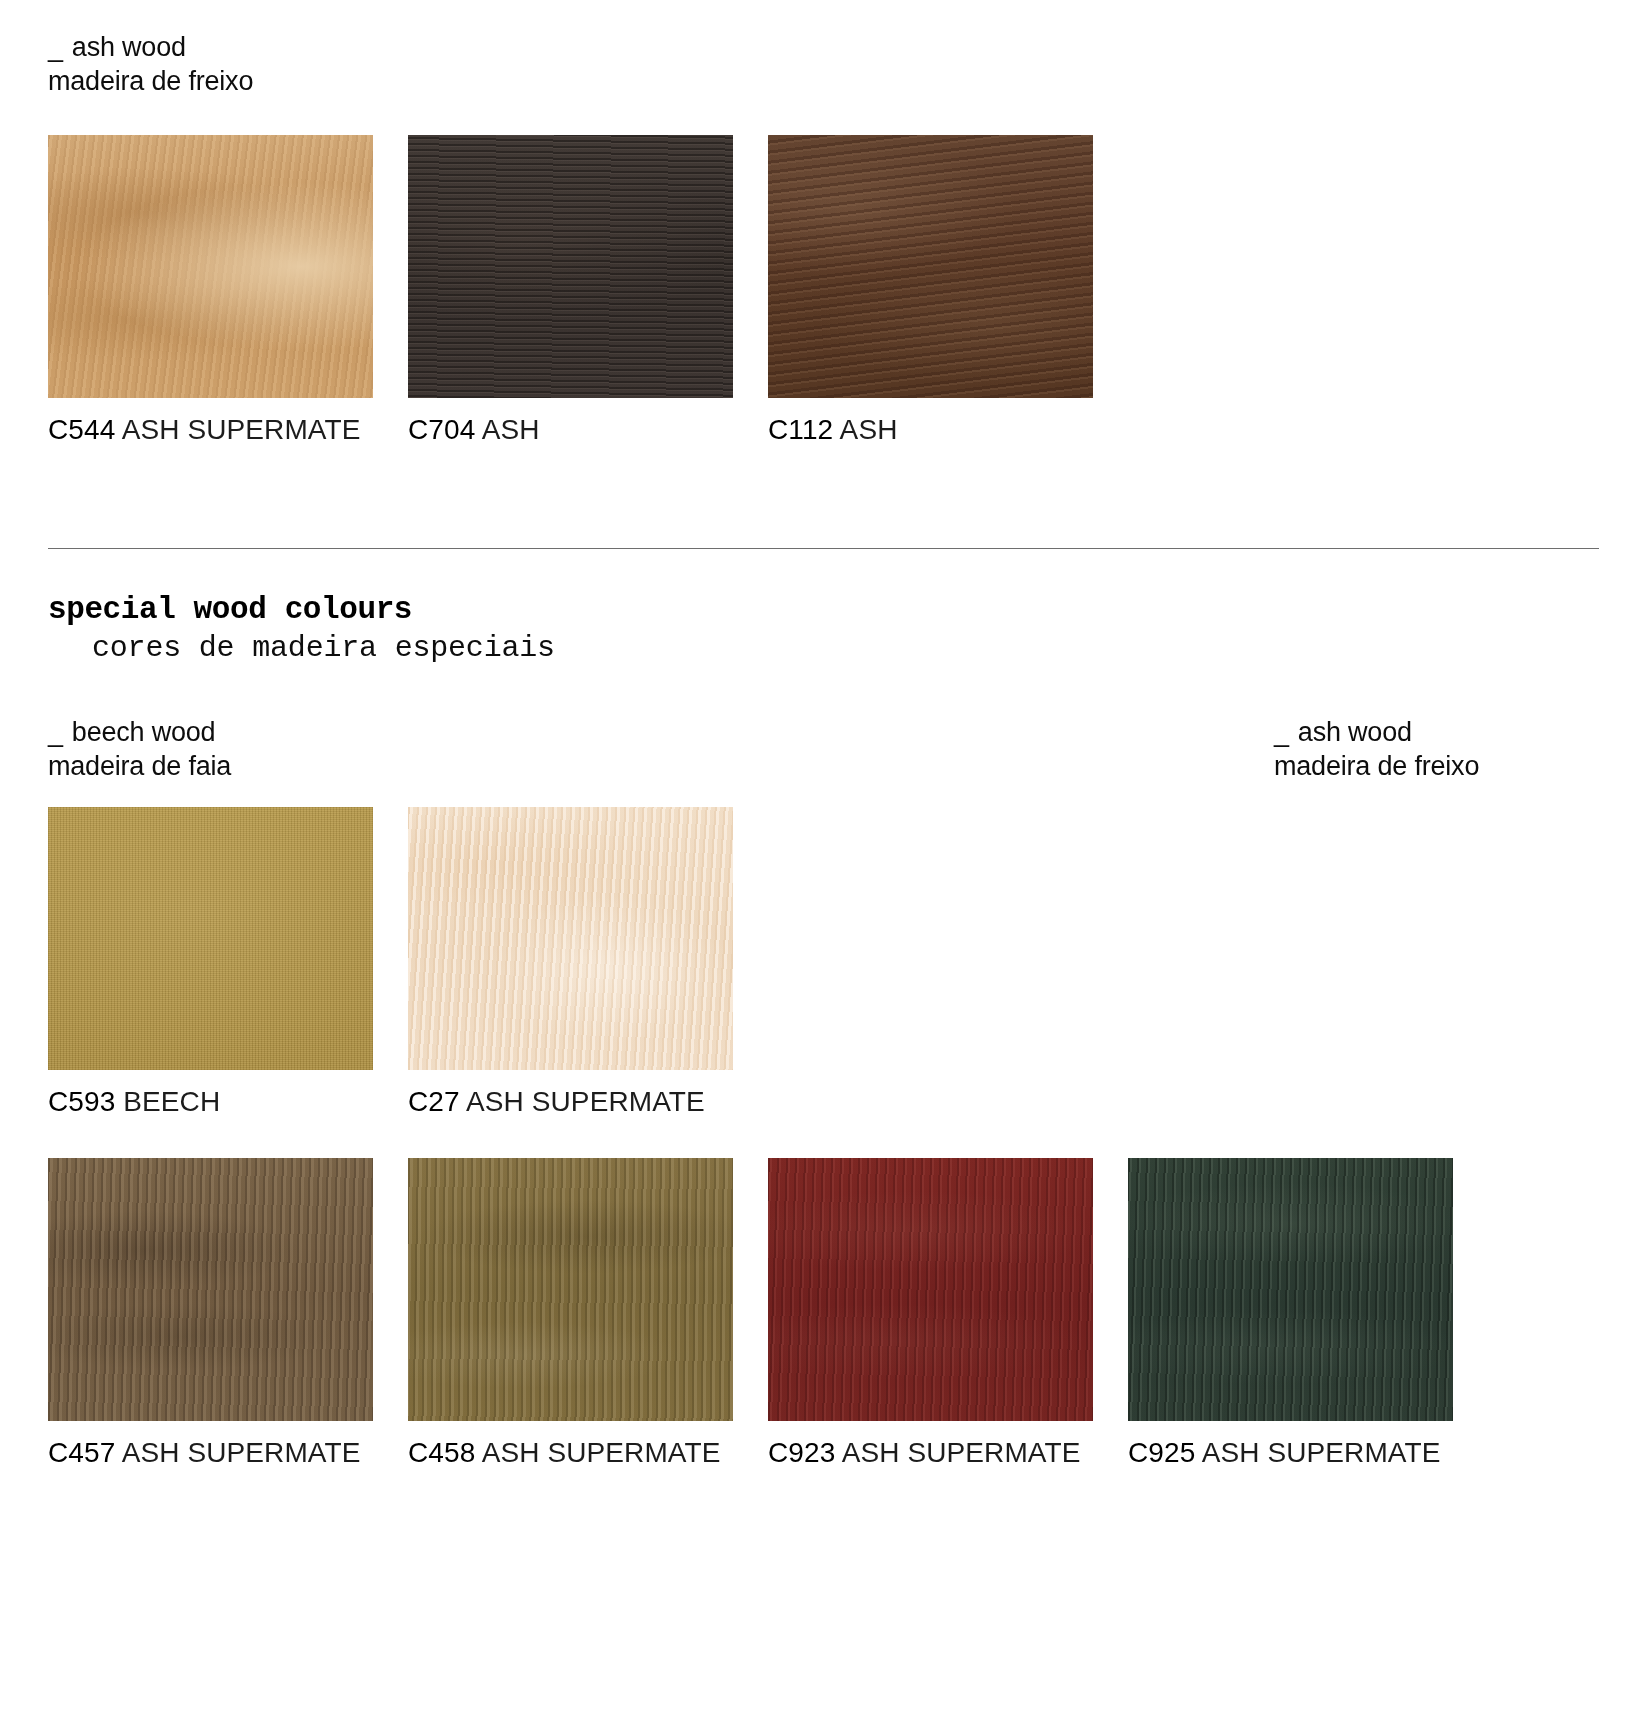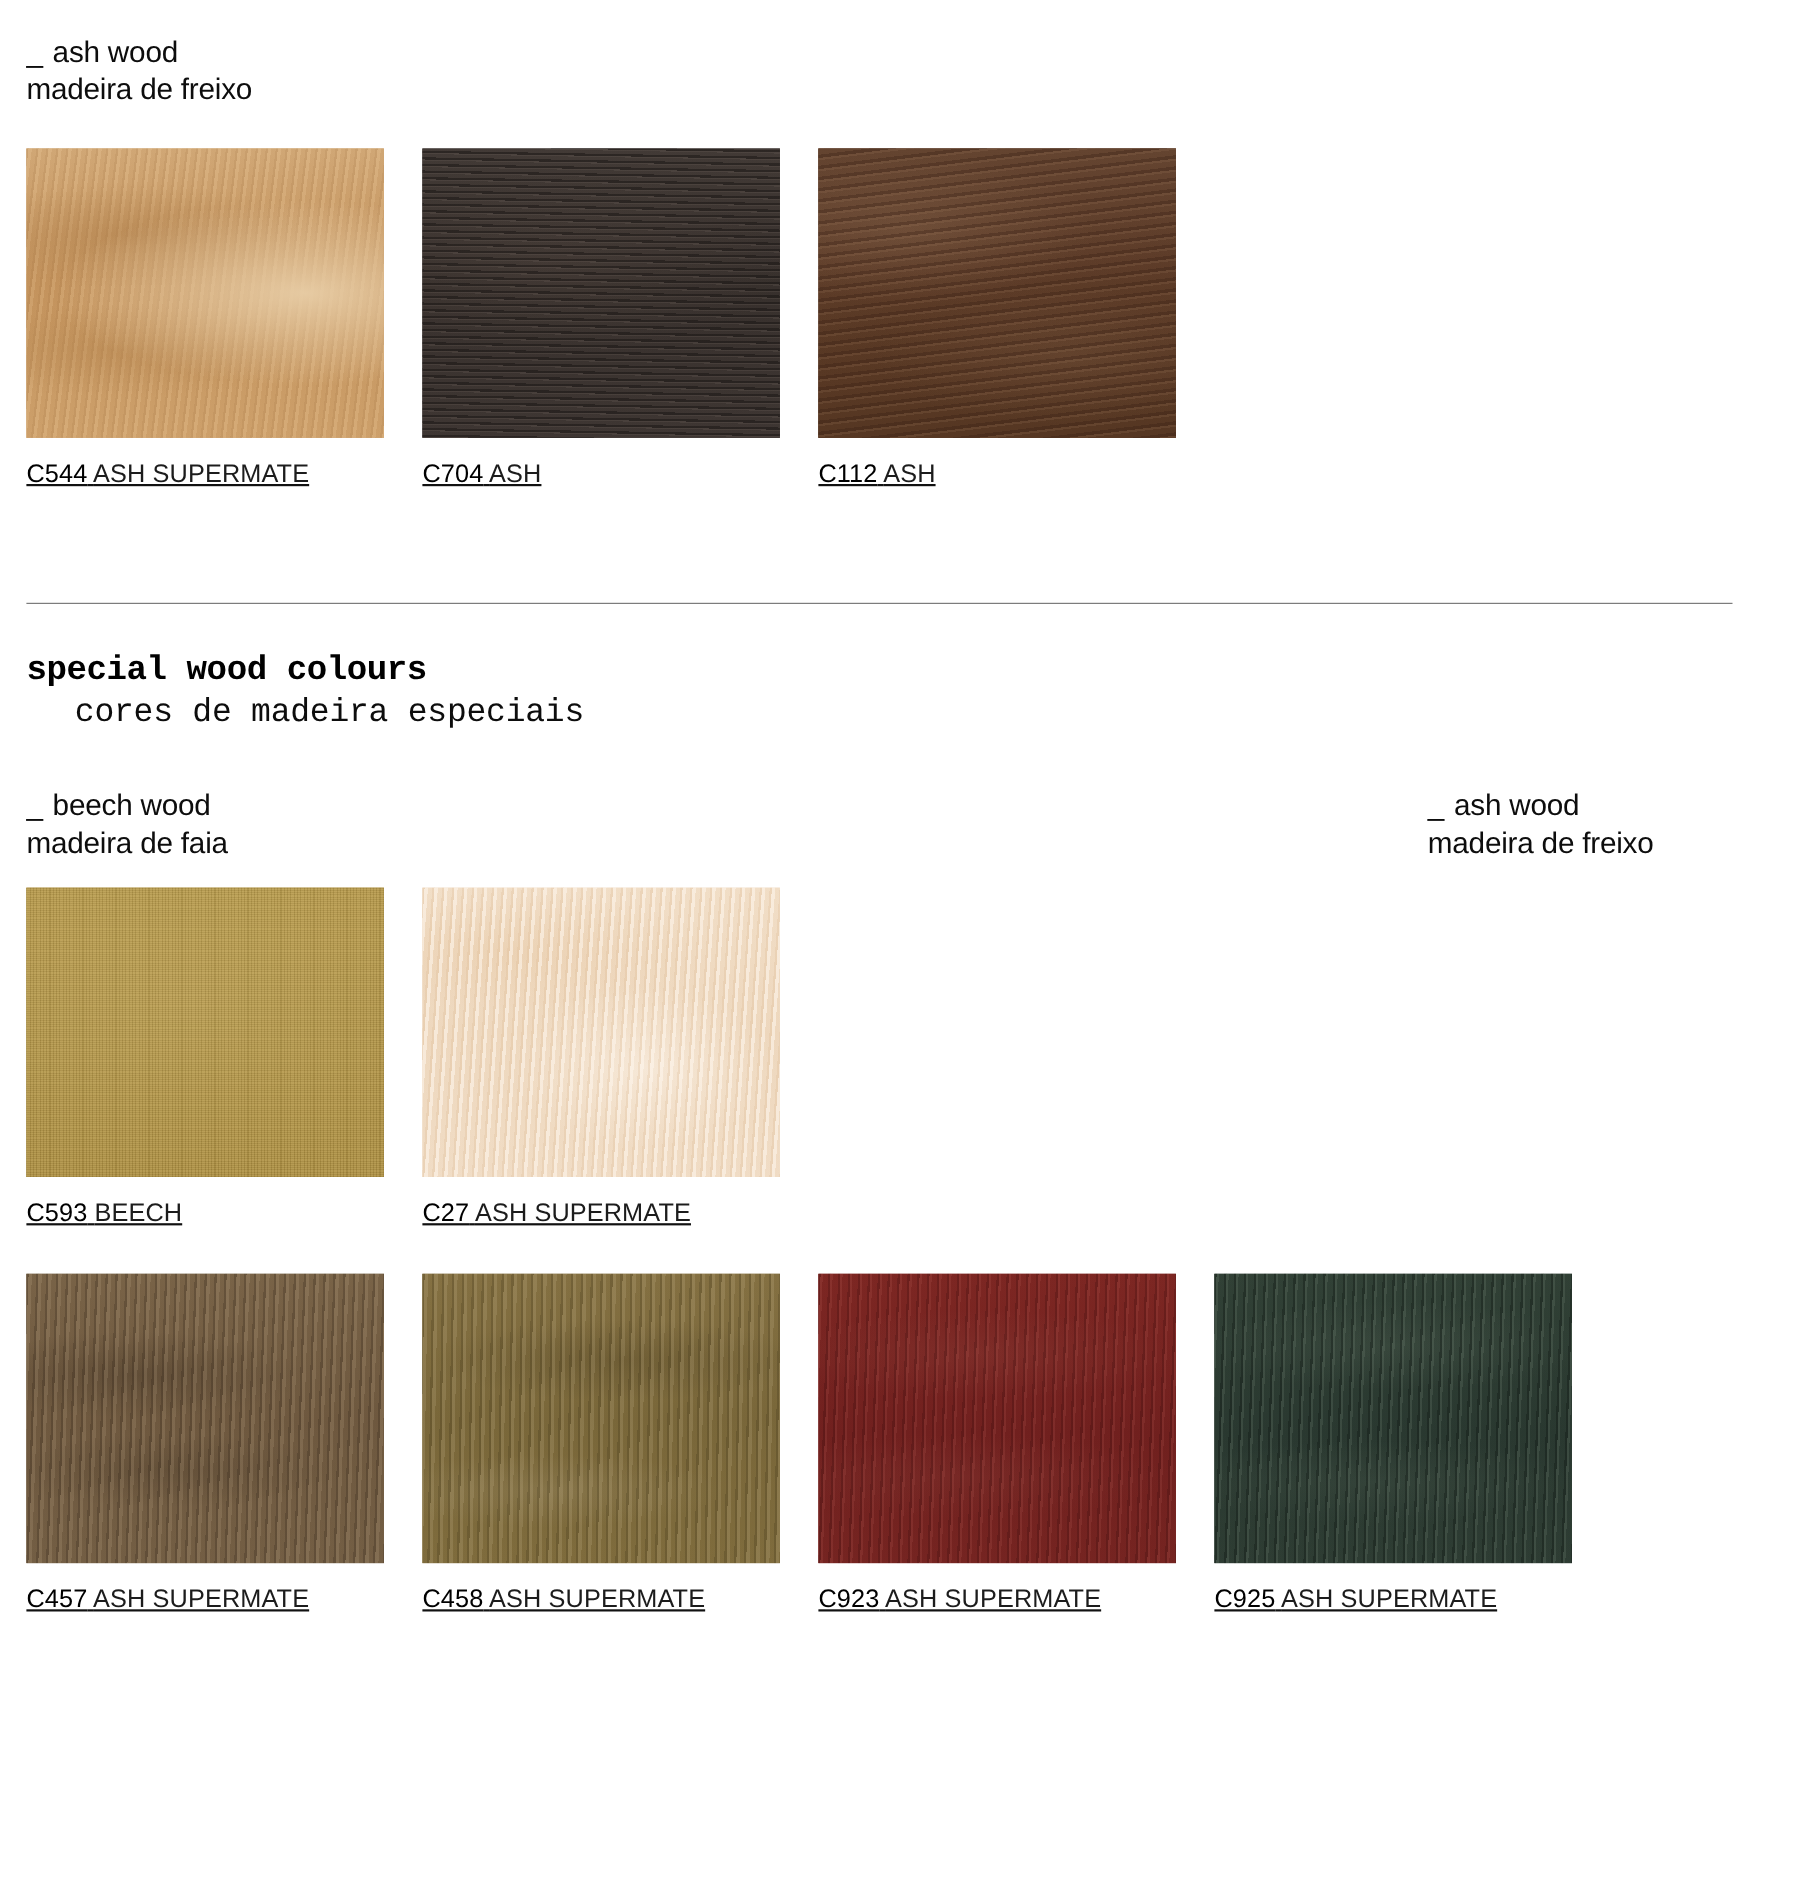--- a/index.html
+++ b/index.html
@@ -13,21 +13,21 @@
   body {
     font-family: "Liberation Sans", sans-serif;
     color: #111111;
     position: relative;
     overflow: hidden;
   }
 
   .page {
     width: 1647px;
     height: 1723px;
-    padding: 0 24px;
+    padding: 0 48px;
     position: relative;
   }
 
   
   .cat-head {
     font-size: 27px;
     line-height: 34px;
     font-weight: 400;
     letter-spacing: -0.2px;
     color: #0d0d0d;
@@ -78,26 +78,25 @@
     position: relative;
     background-color: #cccccc;
     overflow: hidden;
   }
   .swatch.bordered {
     border: 1px solid #b9b9b9;
   }
 
   .swatch-label {
     margin-top: 19px;
-    font-size: 23px;
+    font-size: 28px;
     line-height: 26px;
     letter-spacing: 0.1px;
     white-space: nowrap;
     color: #111111;
-    text-decoration: underline;
   }
   .swatch-label .code {
     font-weight: 500;
     color: #000000;
   }
   .swatch-label .desc {
     font-weight: 400;
     color: #1c1c1c;
   }
 

